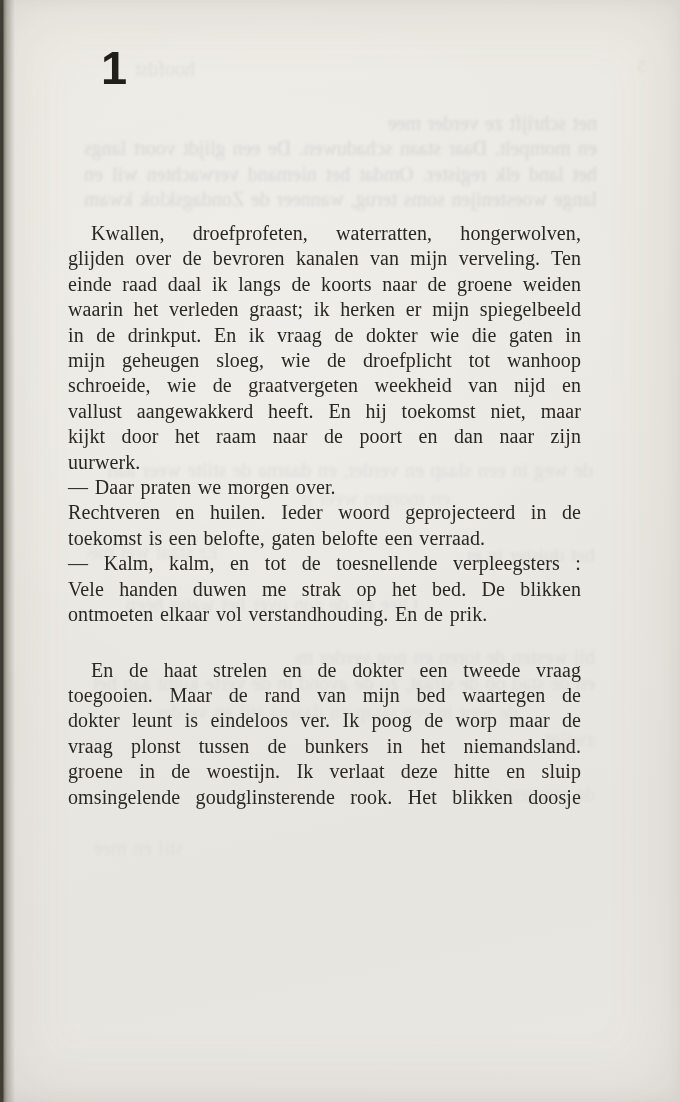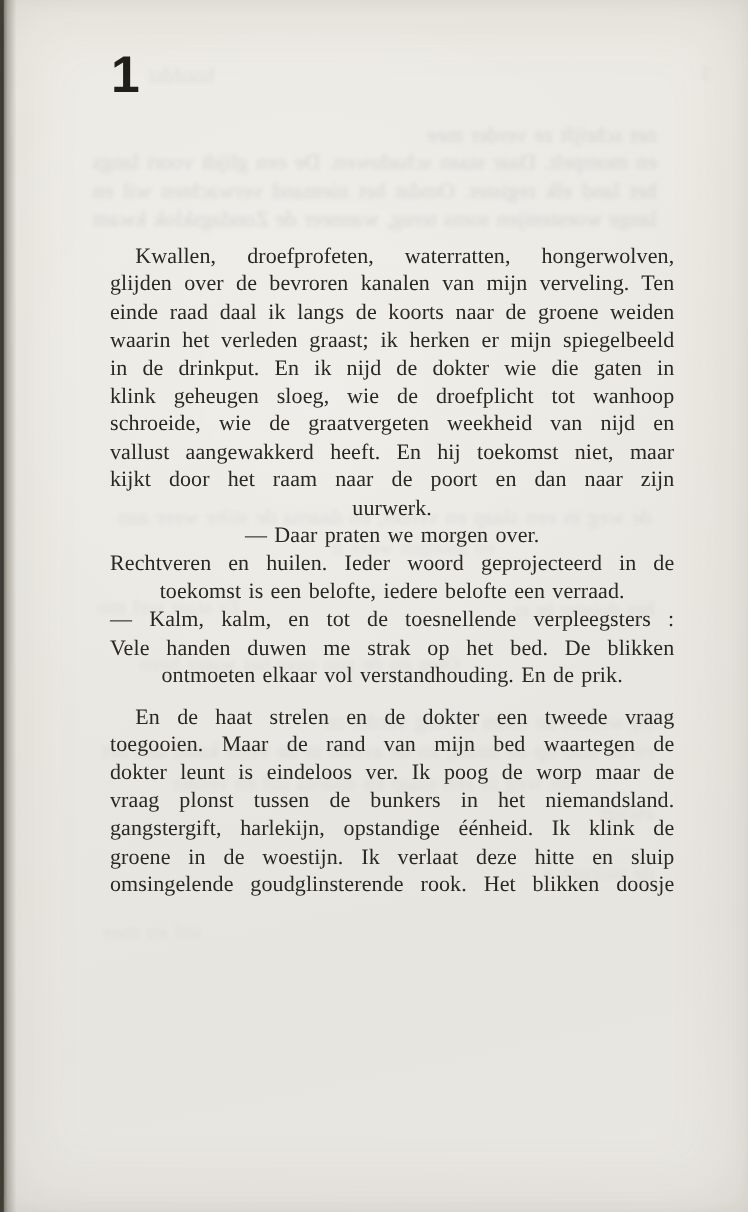--- a/index.html
+++ b/index.html
@@ -17,28 +17,28 @@
   .edge-left{
     position:absolute;left:0;top:0;bottom:0;width:15px;
     background:linear-gradient(90deg,#39372f 0px,#39372f 3px,#8b897f 4px,#b9b7ae 7px,rgba(185,183,174,0) 15px);
   }
   .chapter{
     position:absolute;left:101px;top:44px;
     font-family:"Liberation Sans", sans-serif;font-weight:700;
     font-size:47px;line-height:1;color:#201f1a;letter-spacing:0;
   }
   .textblock{
-    position:absolute;left:100px;top:221px;width:513px;
+    position:absolute;left:68px;top:221px;width:513px;
     font-size:20px;line-height:25.4px;color:#2a2823;
     word-spacing:1.5px;letter-spacing:0.1px;
   }
-  .line{min-height:25.4px;text-align:center;}
+  .line{min-height:25.4px;text-align:left;}
   .line.just{text-align:justify;text-align-last:justify;}
   .line.indent{text-indent:23px;}
-  .line.gapb{margin-top:12px;}
+  .line.gapb{margin-top:30px;}
 
   
   .ghost{
     position:absolute;color:#5d6b76;transform:scaleX(-1);
     filter:blur(1.7px);font-size:20px;line-height:25.4px;
     word-spacing:1.5px;pointer-events:none;
   }
   .ghost-top{left:84px;top:111px;width:513px;opacity:0.16;}
   .ghost-top .gl{text-align:justify;text-align-last:justify;}
   .ghost-top .gl.short{text-align-last:left;}
@@ -86,36 +86,35 @@
     <div class="ghost gf f11">stil en mee</div>
   </div>
 
   <div class="chapter">1</div>
 
   <div class="textblock" id="text-lines">
       <div class="line just indent">Kwallen, droefprofeten, waterratten, hongerwolven,</div>
       <div class="line just">glijden over de bevroren kanalen van mijn verveling. Ten</div>
       <div class="line just">einde raad daal ik langs de koorts naar de groene weiden</div>
       <div class="line just">waarin het verleden graast; ik herken er mijn spiegelbeeld</div>
-      <div class="line just">in de drinkput. En ik nijd de dokter wie die gaten in</div>
-      <div class="line just">klink geheugen sloeg, wie de droefplicht tot wanhoop</div>
+      <div class="line just">in de drinkput. En ik vraag de dokter wie die gaten in</div>
+      <div class="line just">mijn geheugen sloeg, wie de droefplicht tot wanhoop</div>
       <div class="line just">schroeide, wie de graatvergeten weekheid van nijd en</div>
       <div class="line just">vallust aangewakkerd heeft. En hij toekomst niet, maar</div>
       <div class="line just">kijkt door het raam naar de poort en dan naar zijn</div>
       <div class="line">uurwerk.</div>
       <div class="line">— Daar praten we morgen over.</div>
       <div class="line just">Rechtveren en huilen. Ieder woord geprojecteerd in de</div>
-      <div class="line">toekomst is een belofte, iedere belofte een verraad.</div>
+      <div class="line">toekomst is een belofte, gaten belofte een verraad.</div>
       <div class="line just">— Kalm, kalm, en tot de toesnellende verpleegsters :</div>
       <div class="line just">Vele handen duwen me strak op het bed. De blikken</div>
       <div class="line">ontmoeten elkaar vol verstandhouding. En de prik.</div>
       <div class="line just indent gapb">En de haat strelen en de dokter een tweede vraag</div>
       <div class="line just">toegooien. Maar de rand van mijn bed waartegen de</div>
       <div class="line just">dokter leunt is eindeloos ver. Ik poog de worp maar de</div>
       <div class="line just">vraag plonst tussen de bunkers in het niemandsland.</div>
-      <div class="line just">gangstergift, harlekijn, opstandige éénheid. Ik klink de</div>
       <div class="line just">groene in de woestijn. Ik verlaat deze hitte en sluip</div>
       <div class="line just">omsingelende goudglinsterende rook. Het blikken doosje</div>
     </div>
 
   <div class="edge-left"></div>
   <div class="vignette"></div>
 </div>
 
 </body></html>

